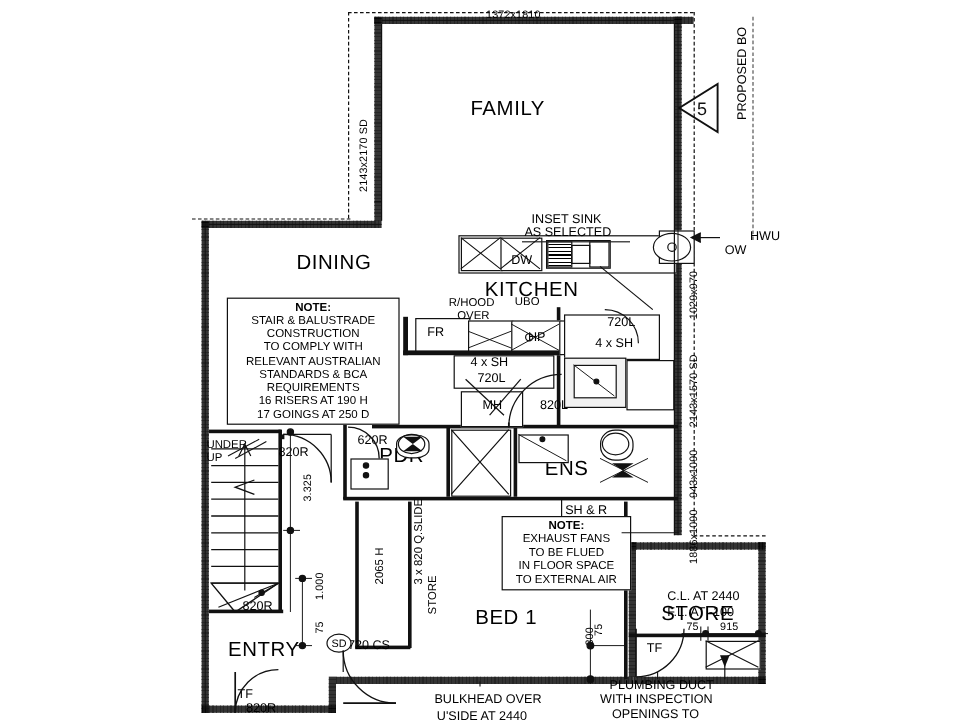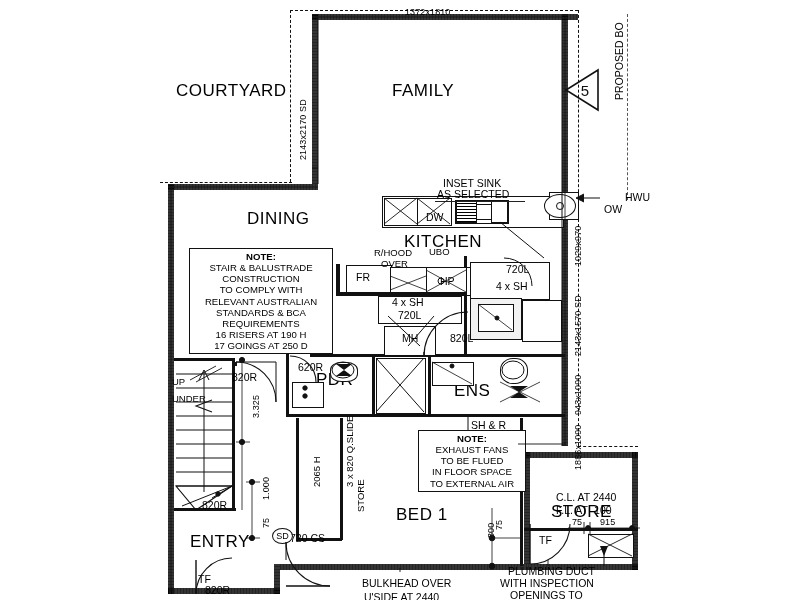--- a/index.html
+++ b/index.html
@@ -93,21 +93,20 @@
   <div class="wall" style="left:428px;top:356px;width:3px;height:58px;"></div>
   <div class="wall" style="left:232px;top:358px;width:3px;height:152px;"></div>
   <div class="wall" style="left:174px;top:358px;width:60px;height:3px;"></div>
   <div class="wall" style="left:174px;top:508px;width:62px;height:3px;"></div>
   <div class="wall" style="left:296px;top:418px;width:3px;height:122px;"></div>
   <div class="wall" style="left:340px;top:418px;width:3px;height:122px;"></div>
   <div class="wall" style="left:296px;top:538px;width:46px;height:3px;"></div>
   <div class="wall" style="left:520px;top:418px;width:3px;height:148px;"></div>
   <div class="wall" style="left:524px;top:528px;width:114px;height:3px;"></div>
 
-  <div class="lbl room" style="left:176px;top:82px;">COURTYARD</div>
   <div class="lbl room" style="left:392px;top:82px;">FAMILY</div>
   <div class="lbl dim" style="left:405px;top:8px;text-align:right;">1372x1810</div>
   <div class="lbl dim rot" style="left:299px;top:160px;">2143x2170 SD</div>
 
   <div class="lbl room" style="left:247px;top:210px;">DINING</div>
 
   <div class="note" style="left:189px;top:248px;width:136px;">
     <b>NOTE:</b>
     <div>STAIR &amp; BALUSTRADE</div>
     <div>CONSTRUCTION</div>
@@ -182,21 +181,21 @@
 
   <div class="lbl tiny rot" style="left:312px;top:487px;">2065 H</div>
   <div class="lbl tiny rot" style="left:345px;top:487px;">3 x 820 Q.SLIDE</div>
   <div class="lbl tiny rot" style="left:356px;top:512px;">STORE</div>
   <div class="lbl room" style="left:396px;top:506px;">BED 1</div>
   <div class="lbl tiny2" style="left:290px;top:533px;text-align:right;">720 CS</div>
   <div class="sdmark" style="left:272px;top:528px;width:19px;height:14px;">
     <span>SD</span>
   </div>
 
-  <div class="lbl tiny" style="left:172px;top:366px;margin-top:28px;">UNDER</div>
+  <div class="lbl tiny" style="left:172px;top:366px;">UNDER</div>
   <div class="lbl tiny" style="left:172px;top:377px;">UP</div>
   <div class="lbl tiny2" style="left:232px;top:372px;">820R</div>
   <div class="lbl tiny2" style="left:202px;top:500px;">820R</div>
   <div class="lbl room" style="left:190px;top:533px;">ENTRY</div>
   <div class="lbl tiny2" style="left:198px;top:574px;">TF</div>
   <div class="lbl tiny2" style="left:205px;top:585px;">820R</div>
 
   <div class="lbl room" style="left:551px;top:503px;">STORE</div>
   <div class="lbl tiny2" style="left:556px;top:492px;">C.L. AT 2440</div>
   <div class="lbl tiny2" style="left:556px;top:505px;">F.L. AT -100</div>

